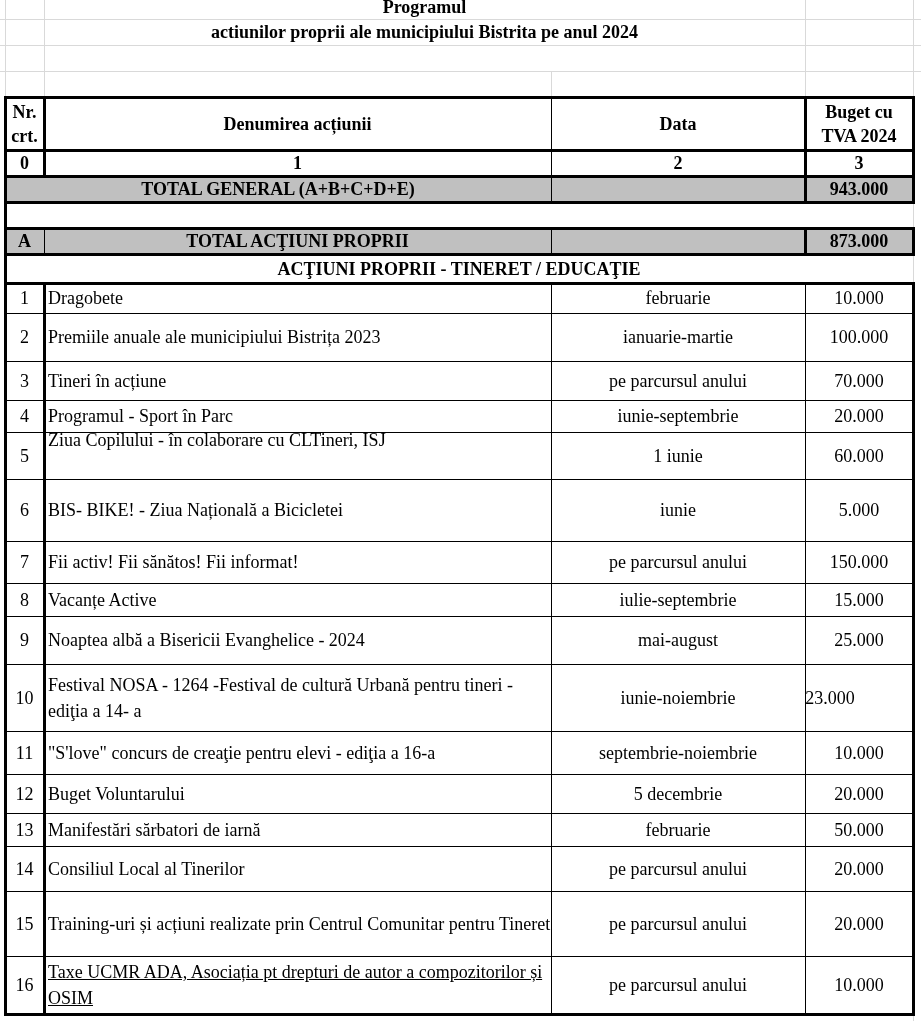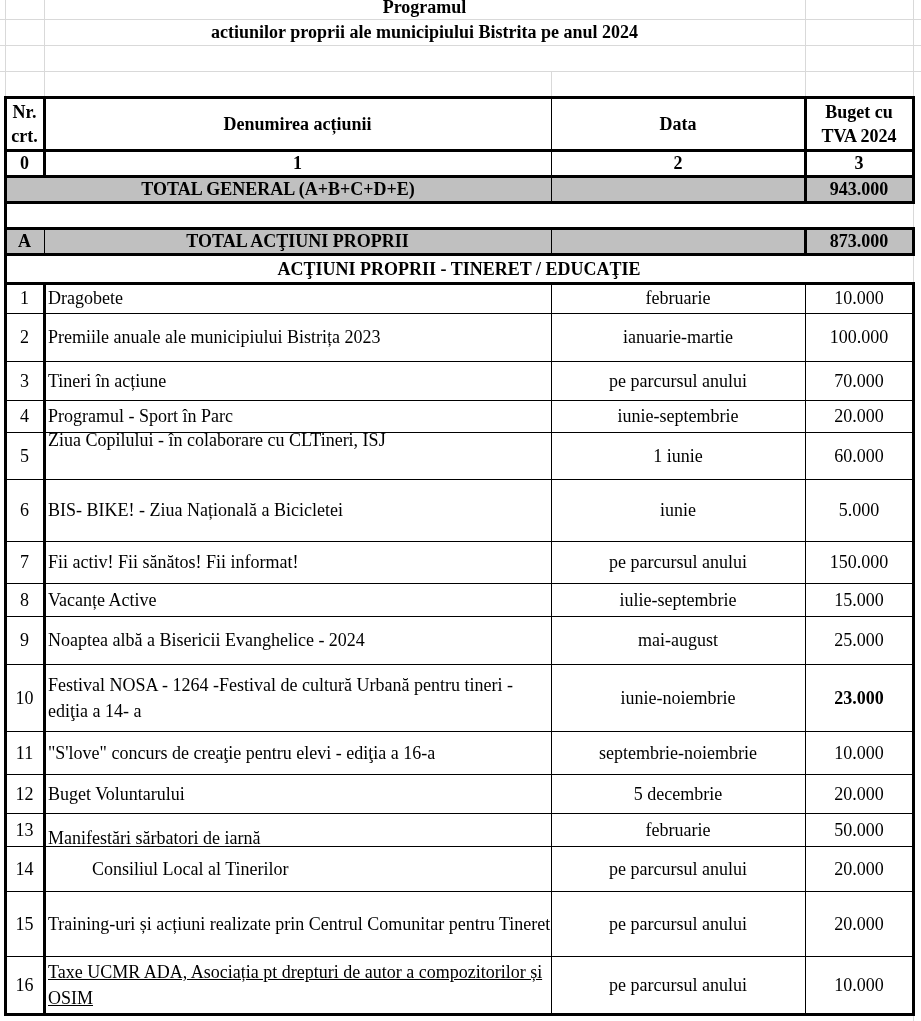--- a/index.html
+++ b/index.html
@@ -95,35 +95,35 @@
     <div class="cell l" style="left: 44px; top: 583px; width: 507px; height: 33px;">Vacanțe Active</div>
     <div class="cell c" style="left: 551px; top: 583px; width: 254px; height: 33px;">iulie-septembrie</div>
     <div class="cell c" style="left: 805px; top: 583px; width: 108px; height: 33px;">15.000</div>
     <div class="cell c" style="left: 5px; top: 616px; width: 39px; height: 48px;">9</div>
     <div class="cell l" style="left: 44px; top: 616px; width: 507px; height: 48px;">Noaptea albă a Bisericii Evanghelice - 2024</div>
     <div class="cell c" style="left: 551px; top: 616px; width: 254px; height: 48px;">mai-august</div>
     <div class="cell c" style="left: 805px; top: 616px; width: 108px; height: 48px;">25.000</div>
     <div class="cell c" style="left: 5px; top: 664px; width: 39px; height: 67px;">10</div>
     <div class="cell l" style="left: 44px; top: 664px; width: 507px; height: 67px;">Festival NOSA - 1264 -Festival de cultură Urbană pentru tineri  - ediţia  a 14- a</div>
     <div class="cell c" style="left: 551px; top: 664px; width: 254px; height: 67px;">iunie-noiembrie</div>
-    <div class="cell c" style="left: 805px; top: 664px; width: 108px; height: 67px; font-weight: bold;">23.000</div>
+    <div class="cell c" style="left: 776px; top: 664px; width: 108px; height: 67px;">23.000</div>
     <div class="cell c" style="left: 5px; top: 731px; width: 39px; height: 43px;">11</div>
     <div class="cell l" style="left: 44px; top: 731px; width: 507px; height: 43px;">"S'love" concurs de creaţie  pentru elevi - ediţia a 16-a</div>
     <div class="cell c" style="left: 551px; top: 731px; width: 254px; height: 43px;">septembrie-noiembrie</div>
     <div class="cell c" style="left: 805px; top: 731px; width: 108px; height: 43px;">10.000</div>
     <div class="cell c" style="left: 5px; top: 774px; width: 39px; height: 39px;">12</div>
     <div class="cell l" style="left: 44px; top: 774px; width: 507px; height: 39px;">Buget Voluntarului</div>
     <div class="cell c" style="left: 551px; top: 774px; width: 254px; height: 39px;">5 decembrie</div>
     <div class="cell c" style="left: 805px; top: 774px; width: 108px; height: 39px;">20.000</div>
     <div class="cell c" style="left: 5px; top: 813px; width: 39px; height: 33px;">13</div>
-    <div class="cell l" style="left: 44px; top: 813px; width: 507px; height: 33px; margin-top: 8px;">Manifestări sărbatori de iarnă</div>
+    <div class="cell l" style="left: 44px; top: 813px; width: 507px; height: 33px;">Manifestări sărbatori de iarnă</div>
     <div class="cell c" style="left: 551px; top: 813px; width: 254px; height: 33px;">februarie</div>
     <div class="cell c" style="left: 805px; top: 813px; width: 108px; height: 33px;">50.000</div>
     <div class="cell c" style="left: 5px; top: 846px; width: 39px; height: 45px;">14</div>
-    <div class="cell l" style="left: 44px; top: 846px; width: 507px; height: 45px; margin-left: 44px;">Consiliul Local al Tinerilor</div>
+    <div class="cell l" style="left: 44px; top: 846px; width: 507px; height: 45px;">Consiliul Local al Tinerilor</div>
     <div class="cell c" style="left: 551px; top: 846px; width: 254px; height: 45px;">pe parcursul anului</div>
     <div class="cell c" style="left: 805px; top: 846px; width: 108px; height: 45px;">20.000</div>
     <div class="cell c" style="left: 5px; top: 891px; width: 39px; height: 65px;">15</div>
     <div class="cell l" style="left: 44px; top: 891px; width: 507px; height: 65px;"> Training-uri și acțiuni realizate prin Centrul Comunitar pentru Tineret</div>
     <div class="cell c" style="left: 551px; top: 891px; width: 254px; height: 65px;">pe parcursul anului</div>
     <div class="cell c" style="left: 805px; top: 891px; width: 108px; height: 65px;">20.000</div>
     <div class="cell c" style="left: 5px; top: 956px; width: 39px; height: 58px;">16</div>
     <div class="cell l" style="left: 44px; top: 956px; width: 507px; height: 58px; text-decoration: underline;">Taxe UCMR ADA, Asociația pt drepturi de autor a compozitorilor și OSIM</div>
     <div class="cell c" style="left: 551px; top: 956px; width: 254px; height: 58px;">pe parcursul anului</div>
     <div class="cell c" style="left: 805px; top: 956px; width: 108px; height: 58px;">10.000</div>

